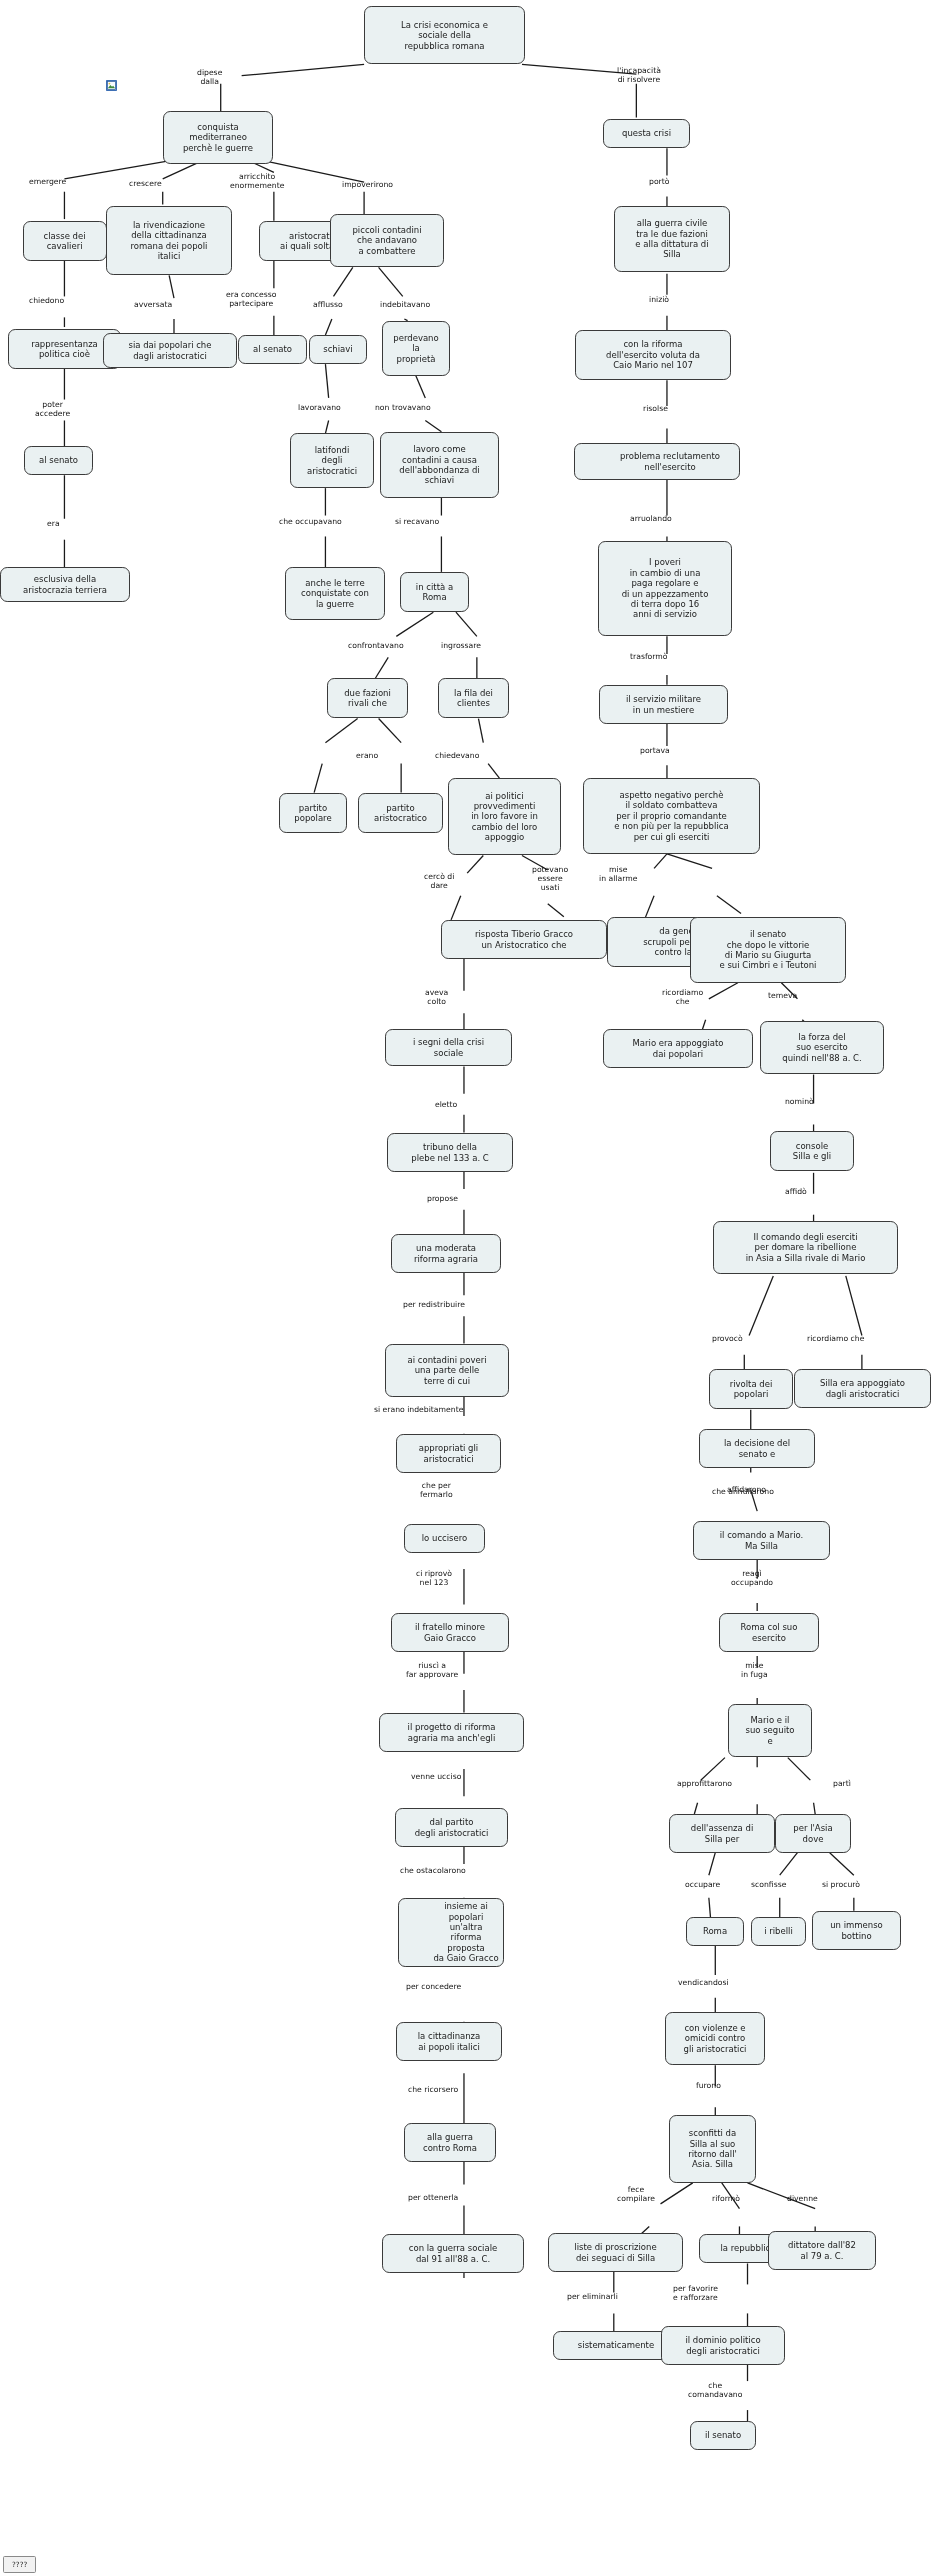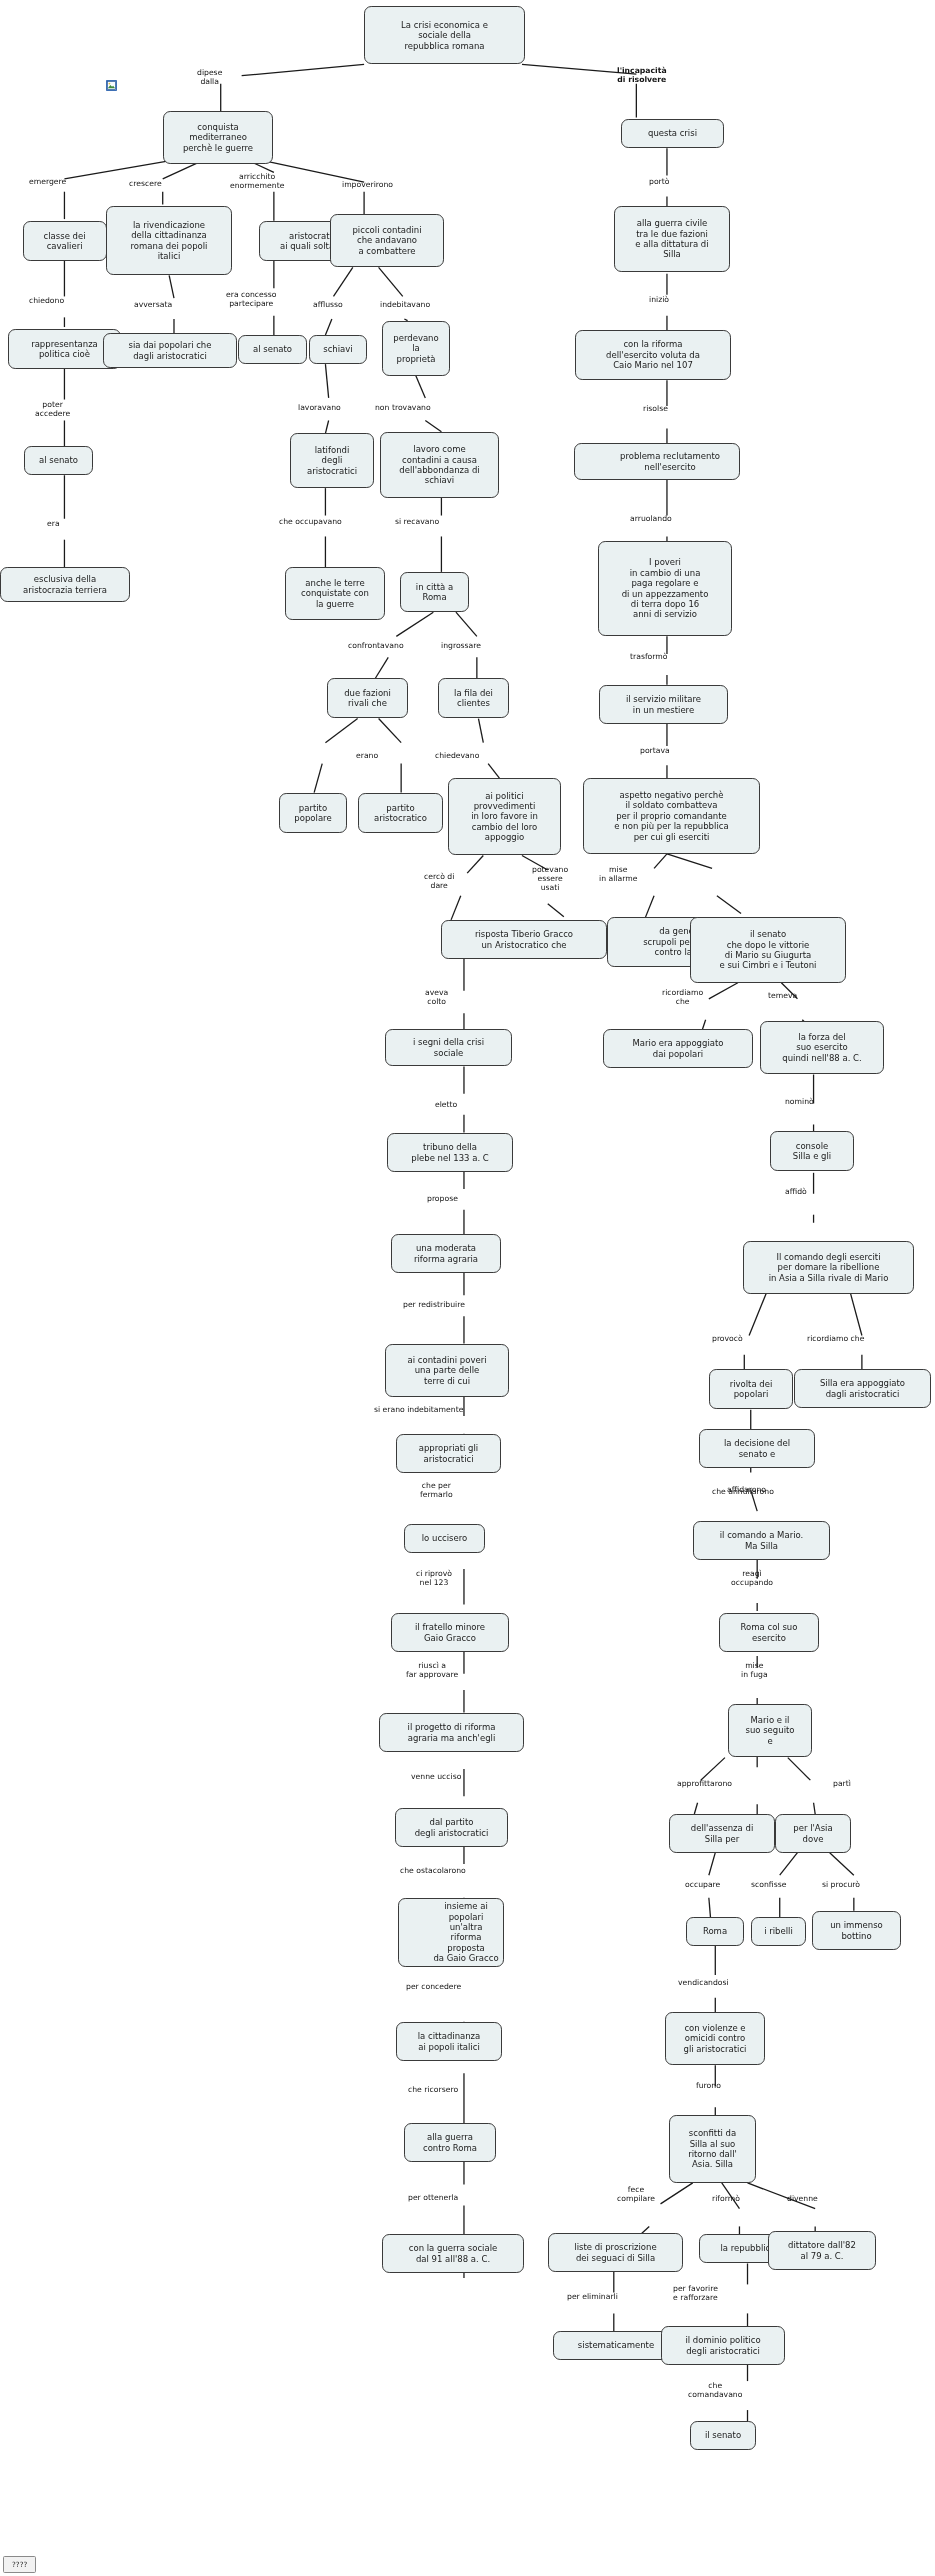--- a/index.html
+++ b/index.html
@@ -317,21 +317,21 @@
     <div class="node" style="left: 398px; top: 1898px; width: 106px; min-height: 68px; padding-left: 34px;">insieme ai
 popolari un'altra
 riforma proposta
 da Gaio Gracco</div>
     <div class="node" style="left: 396px; top: 2022px; width: 106px; min-height: 39px;">la cittadinanza
 ai popoli italici</div>
     <div class="node" style="left: 404px; top: 2123px; width: 92px; min-height: 39px;">alla guerra
 contro Roma</div>
     <div class="node" style="left: 382px; top: 2234px; width: 142px; min-height: 39px;">con la guerra sociale
 dal 91 all'88 a. C.</div>
-    <div class="node" style="left: 621px; top: 119px; width: 103px; min-height: 29px;">questa crisi</div>
+    <div class="node" style="left: 603px; top: 119px; width: 87px; min-height: 29px;">questa crisi</div>
     <div class="node" style="left: 614px; top: 206px; width: 116px; min-height: 66px;">alla guerra civile
 tra le due fazioni
 e alla dittatura di
 Silla</div>
     <div class="node" style="left: 575px; top: 330px; width: 156px; min-height: 50px;">con la riforma
 dell'esercito voluta da
 Caio Mario nel 107</div>
     <div class="node" style="left: 574px; top: 443px; width: 166px; min-height: 37px; padding-left: 30px;">problema reclutamento
 nell'esercito</div>
     <div class="node" style="left: 598px; top: 541px; width: 134px; min-height: 95px;">I poveri
@@ -351,21 +351,21 @@
 che dopo le vittorie
 di Mario su Giugurta
 e sui Cimbri e i Teutoni</div>
     <div class="node" style="left: 603px; top: 1029px; width: 150px; min-height: 39px;">Mario era appoggiato
 dai popolari</div>
     <div class="node" style="left: 760px; top: 1021px; width: 124px; min-height: 53px;">la forza del
 suo esercito
 quindi nell'88 a. C.</div>
     <div class="node" style="left: 770px; top: 1131px; width: 84px; min-height: 40px;">console
 Silla e gli</div>
-    <div class="node" style="left: 743px; top: 1221px; width: 171px; min-height: 53px; margin-top: 20px;">Il comando degli eserciti
+    <div class="node" style="left: 713px; top: 1221px; width: 185px; min-height: 53px;">Il comando degli eserciti
 per domare la ribellione
 in Asia a Silla rivale di Mario</div>
     <div class="node" style="left: 709px; top: 1369px; width: 84px; min-height: 40px;">rivolta dei
 popolari</div>
     <div class="node" style="left: 794px; top: 1369px; width: 137px; min-height: 39px;">Silla era appoggiato
 dagli aristocratici</div>
     <div class="node" style="left: 699px; top: 1429px; width: 116px; min-height: 39px;">la decisione del
 senato e</div>
     <div class="node" style="left: 693px; top: 1521px; width: 137px; min-height: 39px;">il comando a Mario.
 Ma Silla</div>
@@ -437,21 +437,21 @@
 fermarlo</div>
     <div class="link-label" style="left: 416px; top: 1569px;">ci riprovò
 nel 123</div>
     <div class="link-label" style="left: 406px; top: 1661px;">riuscì a
 far approvare</div>
     <div class="link-label" style="left: 411px; top: 1772px;">venne ucciso</div>
     <div class="link-label" style="left: 400px; top: 1866px;">che ostacolarono</div>
     <div class="link-label" style="left: 406px; top: 1982px;">per concedere</div>
     <div class="link-label" style="left: 408px; top: 2085px;">che ricorsero</div>
     <div class="link-label" style="left: 408px; top: 2193px;">per ottenerla</div>
-    <div class="link-label" style="left: 617px; top: 66px; font-weight: bold;">l'incapacità
+    <div class="link-label" style="left: 617px; top: 66px;">l'incapacità
 di risolvere</div>
     <div class="link-label" style="left: 649px; top: 177px;">portò</div>
     <div class="link-label" style="left: 649px; top: 295px;">iniziò</div>
     <div class="link-label" style="left: 643px; top: 404px;">risolse</div>
     <div class="link-label" style="left: 630px; top: 514px;">arruolando</div>
     <div class="link-label" style="left: 630px; top: 652px;">trasformò</div>
     <div class="link-label" style="left: 640px; top: 746px;">portava</div>
     <div class="link-label" style="left: 599px; top: 865px;">mise
 in allarme</div>
     <div class="link-label" style="left: 662px; top: 988px;">ricordiamo

